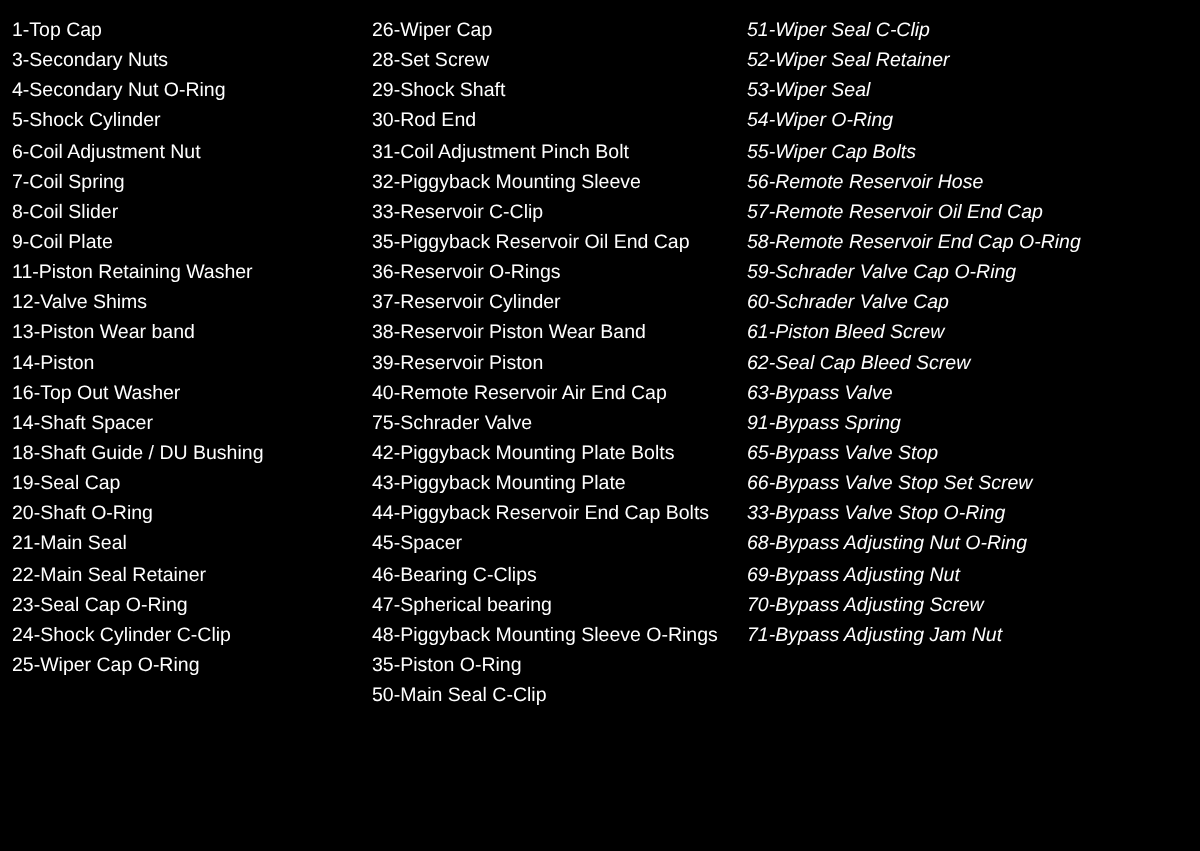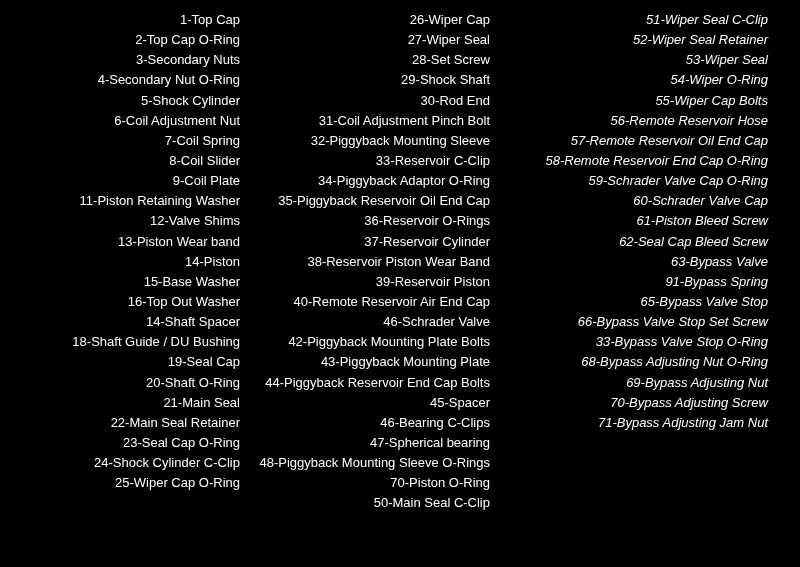--- a/index.html
+++ b/index.html
@@ -16,21 +16,20 @@
       display: flex;
       flex-direction: row;
       padding: 10px 8px;
       height: 100%;
       gap: 0;
     }
     .column {
       display: flex;
       flex-direction: column;
       flex-shrink: 0;
-      align-items: flex-end;
     }
     .col1 {
       width: 240px;
       padding-right: 8px;
     }
     .col2 {
       width: 250px;
       padding-right: 8px;
     }
     .col3 {
@@ -41,69 +40,65 @@
       line-height: 1.55;
       white-space: nowrap;
     }
   </style>
 </head>
 <body>
 
 <div class="container">
   <div class="column col1" id="col1-container">
       <div class="item">1-Top Cap</div>
-      <div class="item">2-Top Cap O-Ring</div>
       <div class="item">3-Secondary Nuts</div>
       <div class="item">4-Secondary Nut O-Ring</div>
       <div class="item">5-Shock Cylinder</div>
       <div class="item">6-Coil Adjustment Nut</div>
       <div class="item">7-Coil Spring</div>
       <div class="item">8-Coil Slider</div>
       <div class="item">9-Coil Plate</div>
       <div class="item">11-Piston Retaining Washer</div>
       <div class="item">12-Valve Shims</div>
       <div class="item">13-Piston Wear band</div>
       <div class="item">14-Piston</div>
-      <div class="item">15-Base Washer</div>
       <div class="item">16-Top Out Washer</div>
       <div class="item">14-Shaft Spacer</div>
       <div class="item">18-Shaft Guide / DU Bushing</div>
       <div class="item">19-Seal Cap</div>
       <div class="item">20-Shaft O-Ring</div>
       <div class="item">21-Main Seal</div>
       <div class="item">22-Main Seal Retainer</div>
       <div class="item">23-Seal Cap O-Ring</div>
       <div class="item">24-Shock Cylinder C-Clip</div>
       <div class="item">25-Wiper Cap O-Ring</div>
     </div>
   <div class="column col2" id="col2-container">
       <div class="item">26-Wiper Cap</div>
-      <div class="item">27-Wiper Seal</div>
       <div class="item">28-Set Screw</div>
       <div class="item">29-Shock Shaft</div>
       <div class="item">30-Rod End</div>
       <div class="item">31-Coil Adjustment Pinch Bolt</div>
       <div class="item">32-Piggyback Mounting Sleeve</div>
       <div class="item">33-Reservoir C-Clip</div>
-      <div class="item">34-Piggyback Adaptor O-Ring</div>
       <div class="item">35-Piggyback Reservoir Oil End Cap</div>
       <div class="item">36-Reservoir O-Rings</div>
       <div class="item">37-Reservoir Cylinder</div>
       <div class="item">38-Reservoir Piston Wear Band</div>
       <div class="item">39-Reservoir Piston</div>
       <div class="item">40-Remote Reservoir Air End Cap</div>
-      <div class="item">46-Schrader Valve</div>
+      <div class="item">75-Schrader Valve</div>
       <div class="item">42-Piggyback Mounting Plate Bolts</div>
       <div class="item">43-Piggyback Mounting Plate</div>
       <div class="item">44-Piggyback Reservoir End Cap Bolts</div>
       <div class="item">45-Spacer</div>
       <div class="item">46-Bearing C-Clips</div>
       <div class="item">47-Spherical bearing</div>
       <div class="item">48-Piggyback Mounting Sleeve O-Rings</div>
-      <div class="item">70-Piston O-Ring</div>
+      <div class="item">35-Piston O-Ring</div>
       <div class="item">50-Main Seal C-Clip</div>
     </div>
   <div class="column col3" id="col3-container">
       <div class="item">51-Wiper Seal C-Clip</div>
       <div class="item">52-Wiper Seal Retainer</div>
       <div class="item">53-Wiper Seal</div>
       <div class="item">54-Wiper O-Ring</div>
       <div class="item">55-Wiper Cap Bolts</div>
       <div class="item">56-Remote Reservoir Hose</div>
       <div class="item">57-Remote Reservoir Oil End Cap</div>

